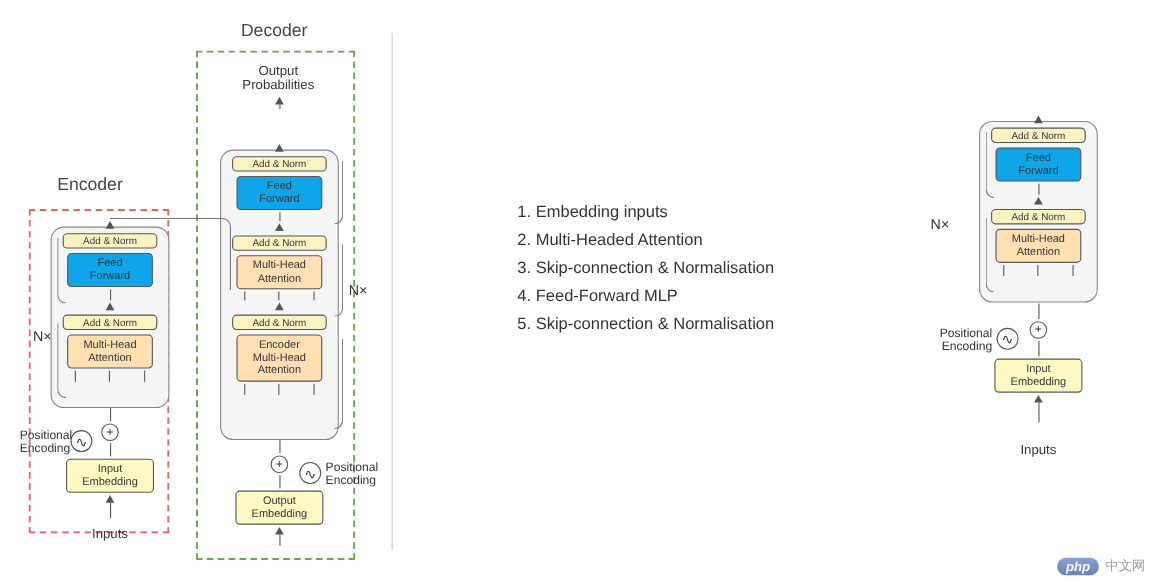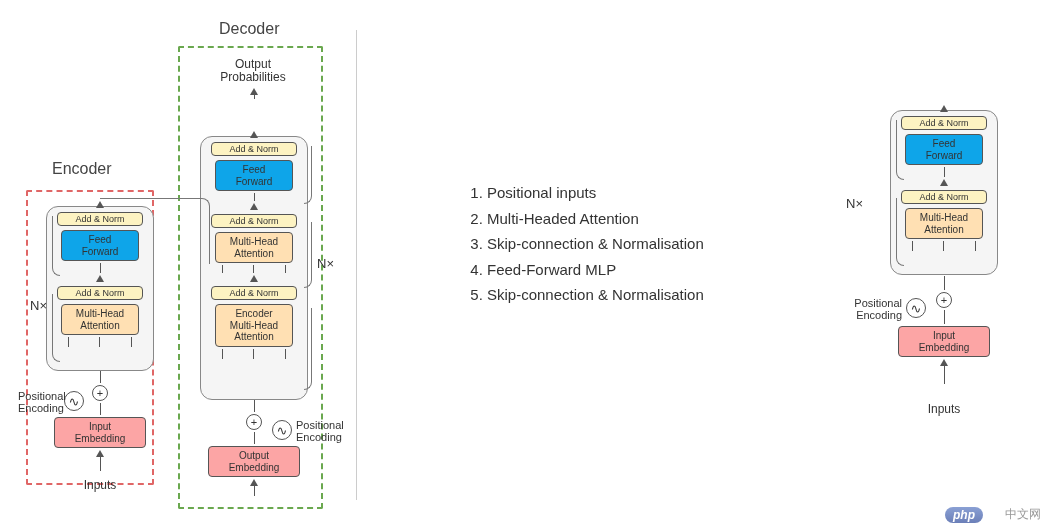--- a/index.html
+++ b/index.html
@@ -61,21 +61,21 @@
     font-size: 10px;
     line-height: 1.15;
     border: 1px solid #555;
     border-radius: 4px;
     padding: 3px 2px;
     position: relative;
   }
   .addnorm { background: #fdf3c2; height: 14px; padding:1px 2px; font-size:9px; width:86px;}
   .feed    { background: #0ea5e9; }
   .attn    { background: #ffe0b3; }
-  .embed   { background: #fca5a5; width: 92px; }
+  .embed   { background: #fef9c3; width: 80px; }
   .softmax { background: #f0abfc; width: 78px; height:14px; padding:1px; font-size:9px;margin-top:39px;}
   .linear  { background: #dcd6f7; width: 78px; height:14px; padding:1px; font-size:9px;}
 
   .arrow-up {
     width: 0; height: 0;
     border-left: 4px solid transparent;
     border-right: 4px solid transparent;
     border-bottom: 7px solid #555;
     margin: 2px auto 0 auto;
   }
@@ -150,21 +150,21 @@
   }
 
   .watermark {
     position: absolute;
     right: 8px;
     bottom: 6px;
     font-size: 12px;
     color: #999;
     display:flex;
     align-items:center;
-    gap:22px;
+    gap:6px;
   }
   .php-badge {
     background: #8892bf;
     background: linear-gradient(#8aa0d4,#6b7fb8);
     color:#fff;
     font-weight:bold;
     font-style:italic;
     border-radius: 10px;
     padding: 1px 8px;
     font-size: 12px;
@@ -280,21 +280,21 @@
   <div class="sine" style="left:262px; top:410px;">∿</div>
   <div class="pos-enc-label" style="left:286px; top:409px; white-space:pre-line;">Positional
 Encoding</div>
 
 </div>
 
 <div class="vert-divider"></div>
 
 <div class="middle-panel">
   <ol>
-    <li>Positional inputs</li>
+    <li>Embedding inputs</li>
     <li>Multi-Headed Attention</li>
     <li>Skip-connection &amp; Normalisation</li>
     <li>Feed-Forward MLP</li>
     <li>Skip-connection &amp; Normalisation</li>
   </ol>
 </div>
 
 <div class="right-diagram">
   <div class="nx-label" style="left:-24px; top:116px;">N×</div>
 

